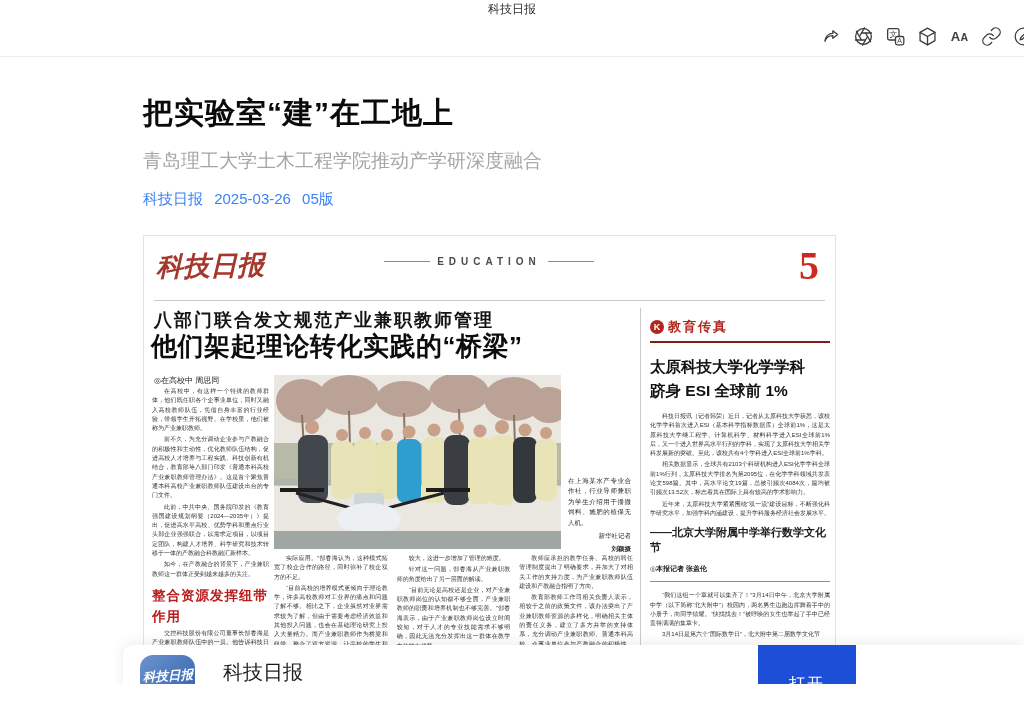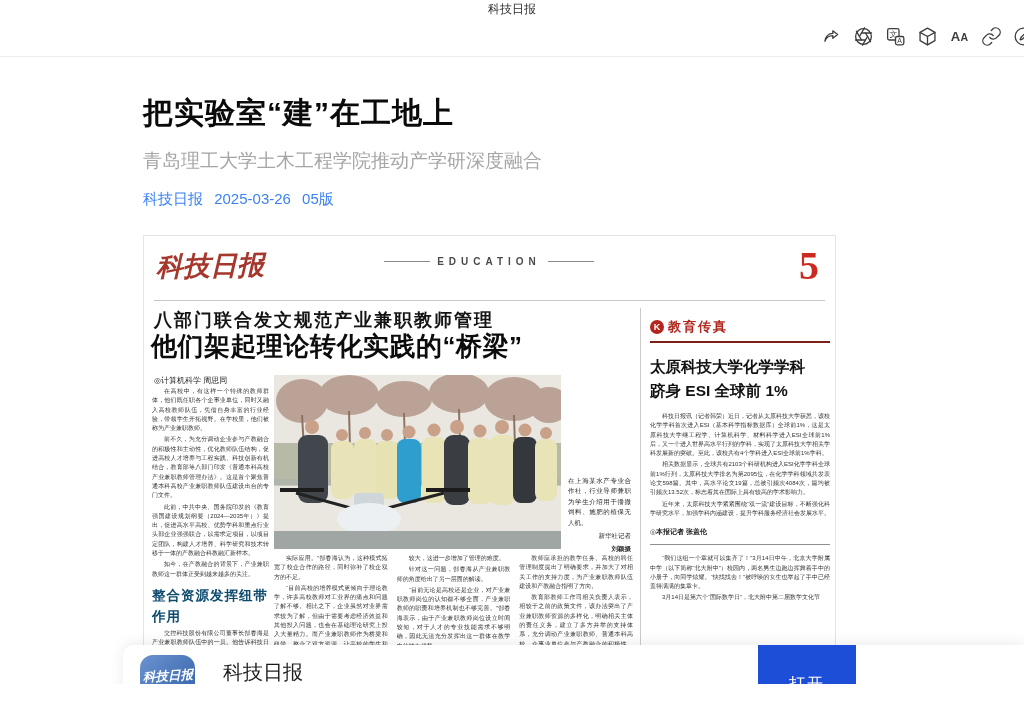--- a/index.html
+++ b/index.html
@@ -41,21 +41,21 @@
   .m-byline{left:10px;top:139px;font-size:8px;color:#222;}
 
   .photo{left:130px;top:139px;width:287px;height:174px;overflow:hidden;background:#e9e6e0;}
   .caption{left:424px;top:240px;width:63px;font-size:6.5px;line-height:1.6;color:#2e2e2e;text-align:justify;}
   .credit{text-align:right;margin-top:3px;}
   .credit-name{font-weight:700;}
 
   .newsprint{font-size:6px;line-height:1.55;color:#333;text-align:justify;}
   .newsprint p{margin:0 0 2px 0;text-indent:2em;}
   .leftcol{left:8px;top:151px;width:117px;height:316px;overflow:hidden;}
-  .subhead{font-size:13.5px;font-weight:800;color:#0c4a6e;letter-spacing:1px;margin:7px 0 1px;text-align:left;}
+  .subhead{font-size:13.5px;font-weight:800;color:#b91c1c;letter-spacing:1px;margin:7px 0 1px;text-align:left;}
   .midcols{left:130px;top:318px;width:359px;height:150px;display:flex;gap:9px;}
   .midcols .col{flex:1;overflow:hidden;}
 
   .vline{left:496px;top:72px;bottom:6px;width:1px;background:#cbcbcb;}
   .sidebar{left:506px;top:82px;width:180px;}
   .badge-row{display:flex;align-items:center;gap:4px;}
   .badge-k{width:14px;height:14px;border-radius:50%;background:#b1271f;color:#fff;font-size:9px;font-weight:800;
            display:flex;align-items:center;justify-content:center;}
   .badge-label{font-size:13px;font-weight:800;color:#b1271f;letter-spacing:2px;}
   .badge-line{height:2px;background:#7e1f18;margin-top:5px;}
@@ -152,21 +152,21 @@
         <span class="ln"></span>
         <span class="sec-en">EDUCATION</span>
         <span class="ln"></span>
       </div>
     </div>
     <div class="abs pagenum">5</div>
     <div class="abs hdr-rule"></div>
 
     <div class="abs kicker">八部门联合发文规范产业兼职教师管理</div>
     <div class="abs headline">他们架起理论转化实践的“桥梁”</div>
-    <div class="abs m-byline">◎计算机科学 周思同</div>
+    <div class="abs m-byline">◎在高校中 周思同</div>
 
     <div class="abs photo">
       <svg viewBox="0 0 287 174" width="287" height="174">
         <rect width="287" height="174" fill="#eae7e1"></rect>
         <g fill="#b3978a" opacity="0.85">
           <ellipse cx="28" cy="26" rx="26" ry="22"></ellipse>
             <ellipse cx="75" cy="20" rx="30" ry="20"></ellipse>
           <ellipse cx="130" cy="24" rx="28" ry="18"></ellipse>
             <ellipse cx="185" cy="18" rx="30" ry="20"></ellipse>
           <ellipse cx="240" cy="24" rx="30" ry="22"></ellipse>
@@ -259,20 +259,21 @@
         <span class="badge-label">教育传真</span>
       </div>
       <div class="badge-line"></div>
       <div class="s1-title">太原科技大学化学学科
 跻身 ESI 全球前 1%</div>
       <div class="s-block newsprint">
         <p>科技日报讯（记者韩荣）近日，记者从太原科技大学获悉，该校化学学科首次进入ESI（基本科学指标数据库）全球前1%，这是太原科技大学继工程学、计算机科学、材料科学进入ESI全球前1%后，又一个进入世界高水平行列的学科，实现了太原科技大学相关学科发展新的突破。至此，该校共有4个学科进入ESI全球前1%学科。</p>
         <p>相关数据显示，全球共有2103个科研机构进入ESI化学学科全球前1%行列，太原科技大学排名为第2095位，在化学学科领域共发表论文598篇。其中，高水平论文19篇，总被引频次4084次，篇均被引频次13.52次，标志着其在国际上具有较高的学术影响力。</p>
         <p>近年来，太原科技大学紧紧围绕“双一流”建设目标，不断强化科学研究水平，加强学科内涵建设，提升学科服务经济社会发展水平。</p>
       </div>
+      <div class="s2-sub">——北京大学附属中学举行数学文化节</div>
       <div class="s2-byline">◎本报记者 张盖伦</div>
       <div class="s-block newsprint">
         <p>“我们这组一个章就可以集齐了！”3月14日中午，北京大学附属中学（以下简称“北大附中”）校园内，两名男生边跑边挥舞着手中的小册子，向同学炫耀。“快找找去！”被呼唤的女生也举起了手中已经盖得满满的集章卡。</p>
         <p>3月14日是第六个“国际数学日”，北大附中第二届数学文化节</p>
       </div>
     </div>
   </div>
 
   <div class="abs banner">
     <div class="abs app-icon">

